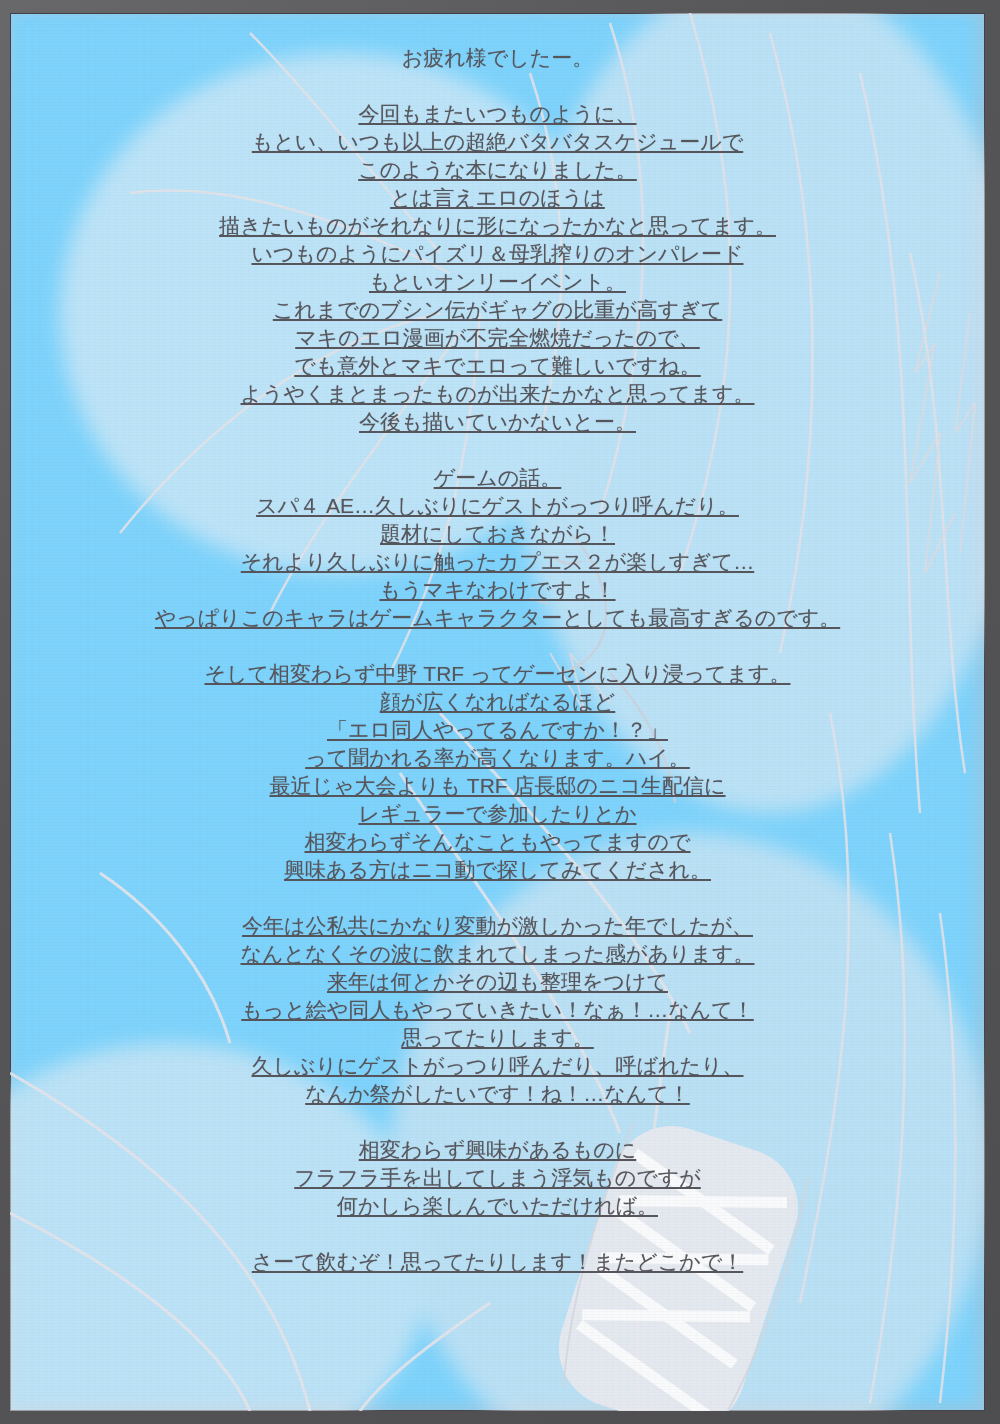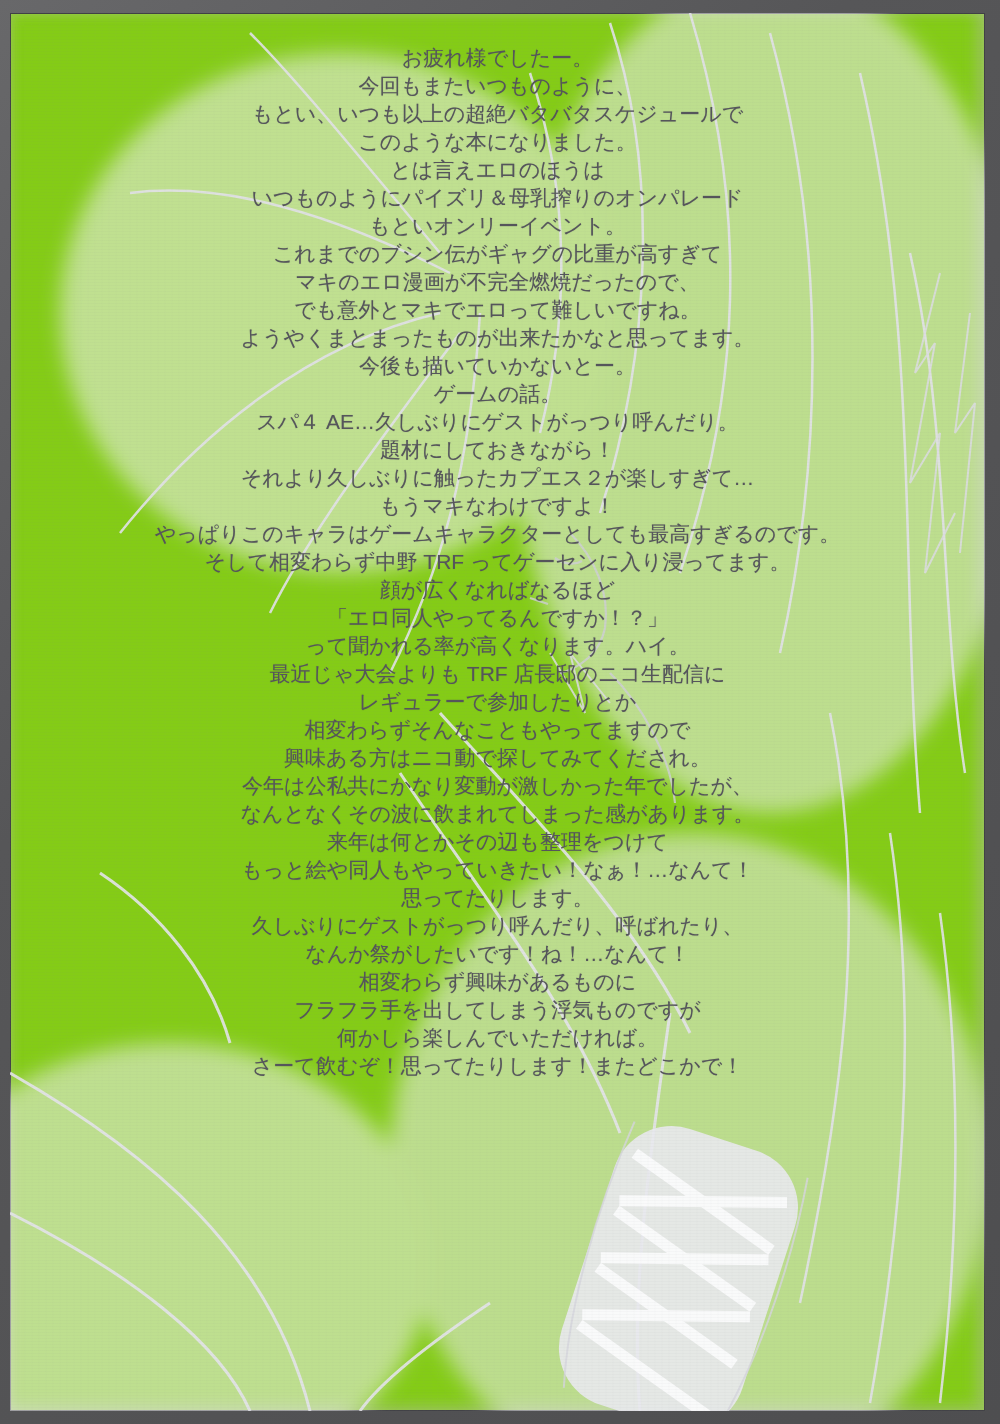--- a/index.html
+++ b/index.html
@@ -14,21 +14,21 @@
     font-family: "Liberation Sans", "DejaVu Sans", sans-serif;
     overflow: hidden;
   }
   
   .page {
     position: absolute;
     left: 10px;
     top: 13px;
     right: 15px;
     bottom: 13px;
-    background: #84cc16;
+    background: #7dd3fc;
     box-shadow:
       inset 0 0 0 1px #404044,
       inset -9px -6px 14px rgba(186,186,194,0.38),
       inset 4px 3px 10px rgba(200,200,208,0.25);
     overflow: hidden;
   }
   .bg-art {
     position: absolute;
     inset: 0;
     width: 100%;
@@ -48,20 +48,22 @@
     left: 0;
     right: 0;
     top: 31px;
     text-align: center;
     font-size: 21px;
     line-height: 28px;
     color: #55555b;
     text-shadow: 0 0 1px rgba(85,85,95,0.35);
   }
   .para + .para {
+    margin-top: 28px;
+    text-decoration: underline;
   }
   .line {
     white-space: nowrap;
   }
 </style>
 </head>
 <body>
 
 <div class="page">
 
@@ -142,20 +144,21 @@
 
   <div class="text-block">
       <div class="para">
         <div class="line">お疲れ様でしたー。</div>
       </div>
       <div class="para">
         <div class="line">今回もまたいつものように、</div>
         <div class="line">もとい、いつも以上の超絶バタバタスケジュールで</div>
         <div class="line">このような本になりました。</div>
         <div class="line">とは言えエロのほうは</div>
+        <div class="line">描きたいものがそれなりに形になったかなと思ってます。</div>
         <div class="line">いつものようにパイズリ＆母乳搾りのオンパレード</div>
         <div class="line">もといオンリーイベント。</div>
         <div class="line">これまでのブシン伝がギャグの比重が高すぎて</div>
         <div class="line">マキのエロ漫画が不完全燃焼だったので、</div>
         <div class="line">でも意外とマキでエロって難しいですね。</div>
         <div class="line">ようやくまとまったものが出来たかなと思ってます。</div>
         <div class="line">今後も描いていかないとー。</div>
       </div>
       <div class="para">
         <div class="line">ゲームの話。</div>

